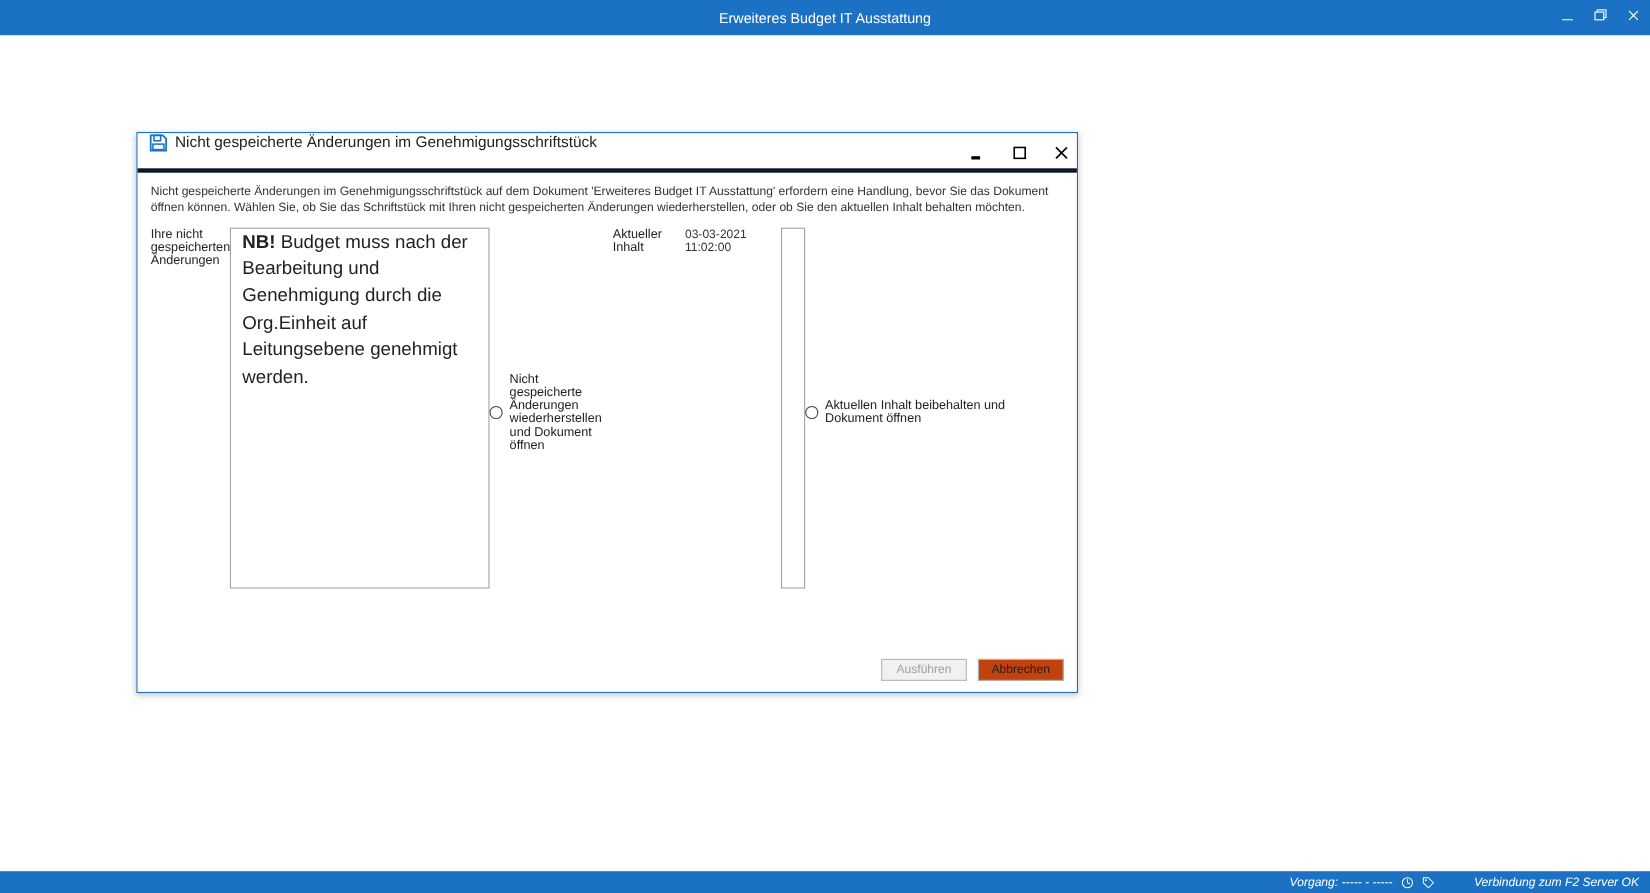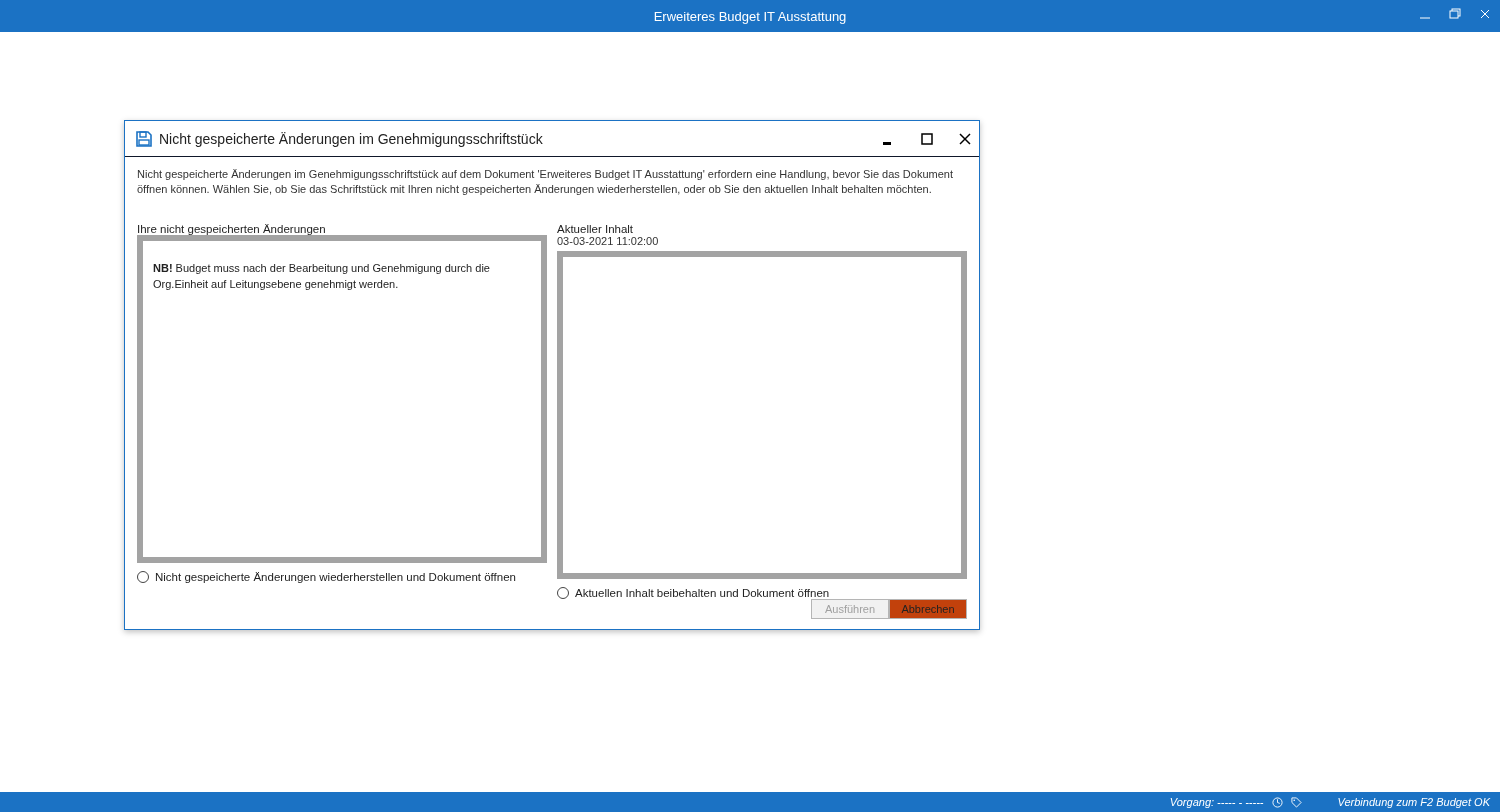--- a/index.html
+++ b/index.html
@@ -7,38 +7,38 @@
 
 .titlebar { position: absolute; top: 0; left: 0; right: 0; height: 32px; background: #1b72c4; color: #fff; display: flex; align-items: center; }
 .titlebar .title { position: absolute; left: 50%; transform: translateX(-50%); font-size: 13px; }
 .titlebar .win-controls { position: absolute; right: 0; top: 0; height: 28px; display: flex; }
 .titlebar .win-controls div { width: 30px; height: 28px; display: flex; align-items: center; justify-content: center; cursor: pointer; }
 
 .statusbar { position: absolute; bottom: 0; left: 0; right: 0; height: 20px; background: #1b72c4; color: #fff; display: flex; align-items: center; justify-content: flex-end; font-size: 11px; padding: 0 10px; gap: 8px; font-style: italic; }
 .statusbar .sep { width: 20px; }
 
 .dialog { position: absolute; left: 124px; top: 120px; width: 856px; height: 510px; background: #fff; border: 1px solid #1b72c4; box-shadow: 0 2px 6px rgba(0,0,0,0.25); }
-.dialog-header { height: 36px; display: flex; align-items: center; padding: 0 10px; border-bottom: 1px solid #0f172a; position: relative; }
+.dialog-header { height: 36px; display: flex; padding: 0 10px; border-bottom: 4px solid #0f172a; position: relative; }
 .dialog-header .dlg-title { font-size: 14px; margin-left: 6px; }
 .dialog-header .dlg-controls { position: absolute; right: 4px; top: 0; height: 36px; display: flex; align-items: center; gap: 18px; }
 .dialog-header .dlg-controls div { width: 20px; height: 20px; display: flex; align-items: center; justify-content: center; cursor: pointer; font-weight: bold; }
 
 .dialog-body { padding: 10px 12px 12px 12px; }
-.desc { font-size: 11px; line-height: 1.35; color: #333; margin-bottom: 26px; }
+.desc { font-size: 11px; line-height: 1.35; color: #333; margin-bottom: 10px; }
 
 .cols { display: flex; gap: 10px; }
-.col { flex: 1; display: flex; flex-direction: column; }
+.col { flex: 1; display: flex; flex-direction: row; }
 .col-head { font-size: 11.5px; }
 .col-date { font-size: 11px; color: #333; margin-bottom: 4px; }
-.col-box { border: 6px solid #a3a3a3; height: 328px; padding: 20px 10px; font-size: 11px; line-height: 1.45; overflow: auto; background: #fff; }
+.col-box { border: 1px solid #a3a3a3; height: 328px; padding: 0 10px; font-size: 17px; line-height: 1.45; overflow: auto; background: #fff; }
 
 .radio-row { display: flex; align-items: center; gap: 6px; margin-top: 8px; font-size: 11.5px; cursor: pointer; }
 .radio-circle { width: 12px; height: 12px; border: 1.5px solid #444; border-radius: 50%; flex-shrink: 0; }
 
-.dlg-buttons { position: absolute; right: 12px; bottom: 10px; display: flex; gap: 0; }
+.dlg-buttons { position: absolute; right: 12px; bottom: 10px; display: flex; gap: 10px; }
 .btn { min-width: 78px; height: 20px; font-size: 11px; border: 1px solid #b5b5b5; background: #c2410c; display: flex; align-items: center; justify-content: center; padding: 0 10px; cursor: pointer; }
 .btn.disabled { color: #a0a0a0; background: #f1f1f1; cursor: default; }
 
 svg { display: block; }
 </style>
 </head>
 <body>
 
 <div class="titlebar">
   <div class="title">Erweiteres Budget IT Ausstattung</div>
@@ -139,14 +139,14 @@
         <line x1="6" y1="6" x2="8.5" y2="7" stroke="#fff" stroke-width="1"></line>
       </svg>
   </span>
   <span>
     <svg width="11" height="11" viewBox="0 0 12 12">
         <path d="M1 1 h5 l5 5 -5 5 -5 -5 z" fill="none" stroke="#fff" stroke-width="1"></path>
         <circle cx="3.5" cy="3.5" r="0.9" fill="#fff"></circle>
       </svg>
   </span>
   <span class="sep"></span>
-  <span>Verbindung zum F2 Budget OK</span>
+  <span>Verbindung zum F2 Server OK</span>
 </div>
 
 </body></html>

